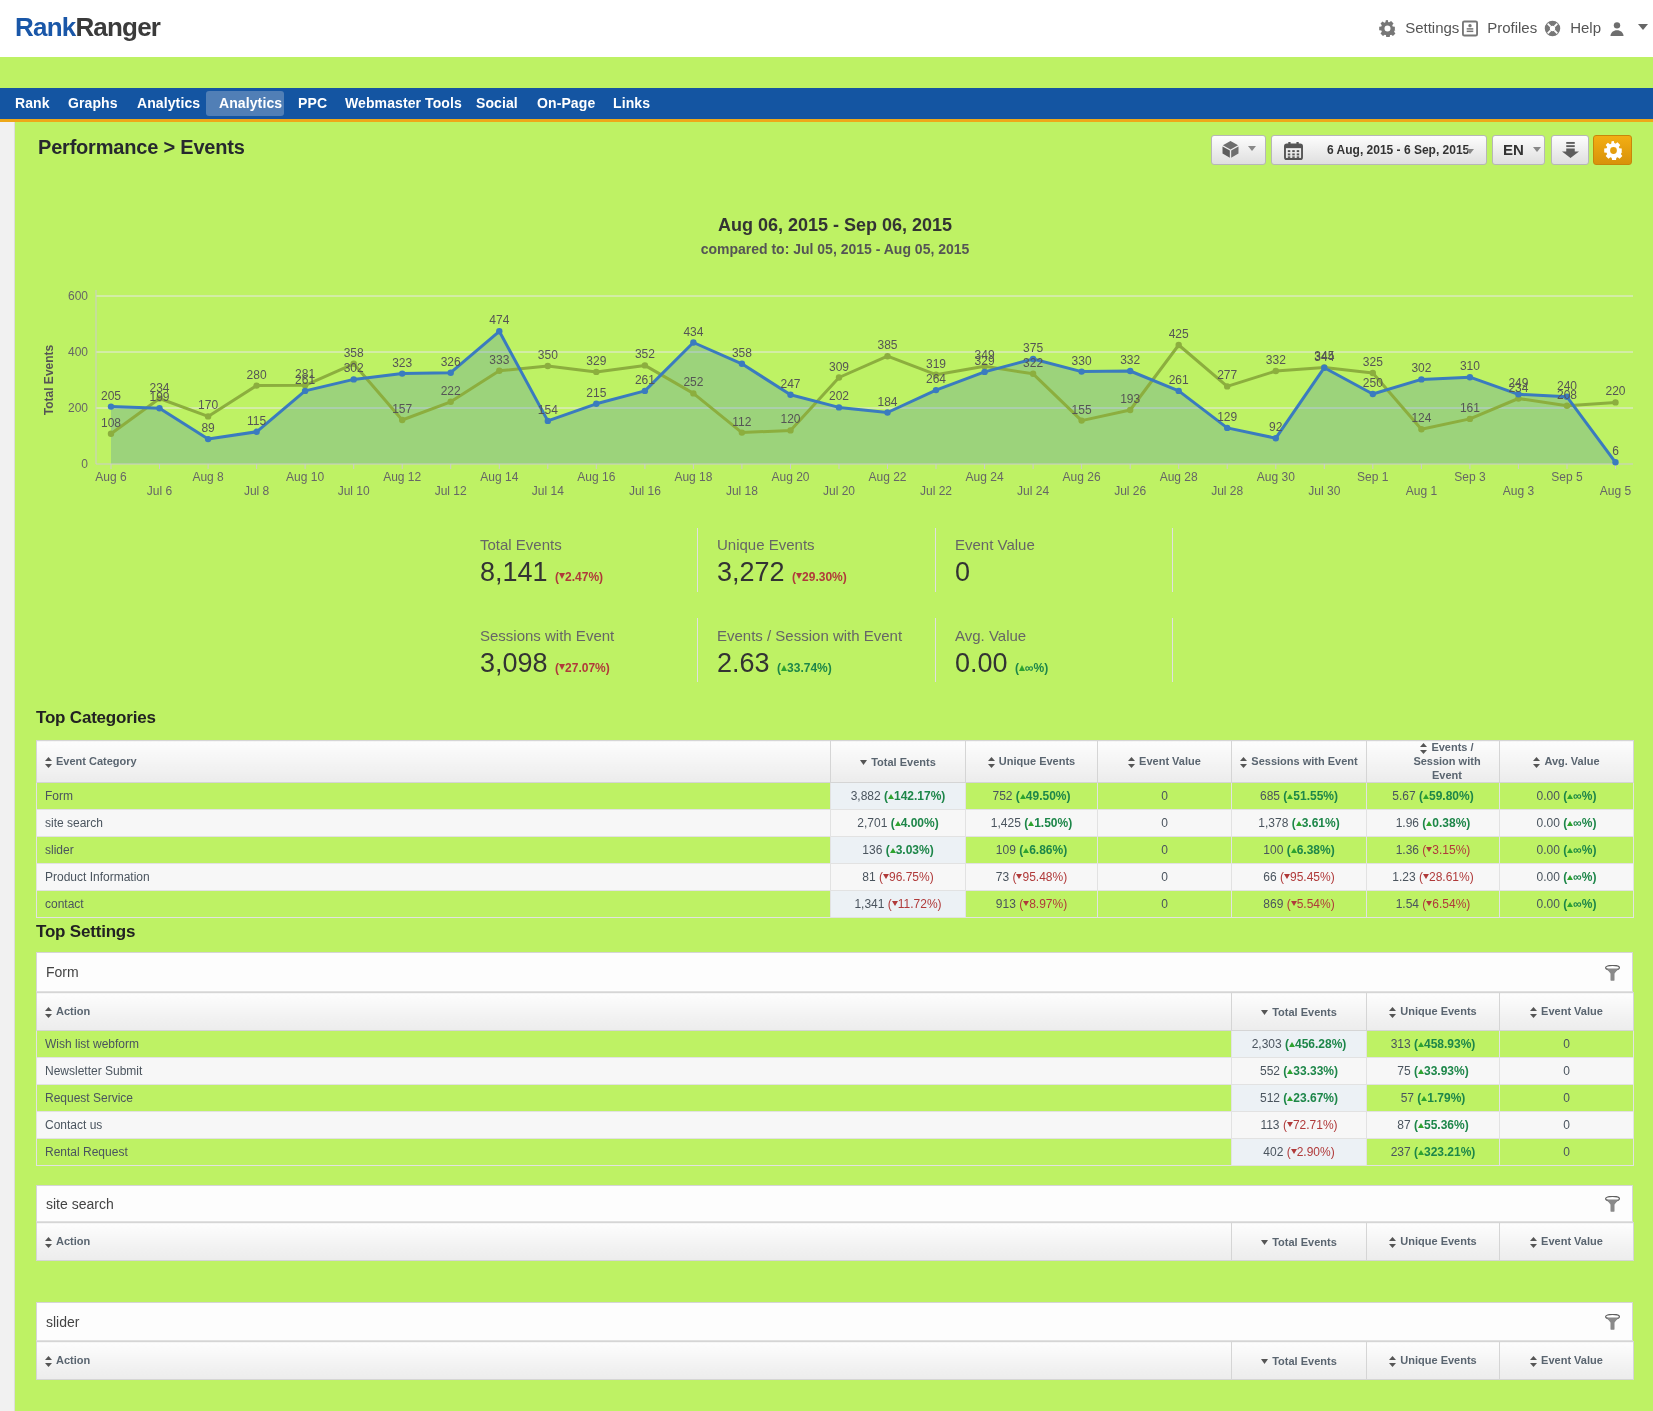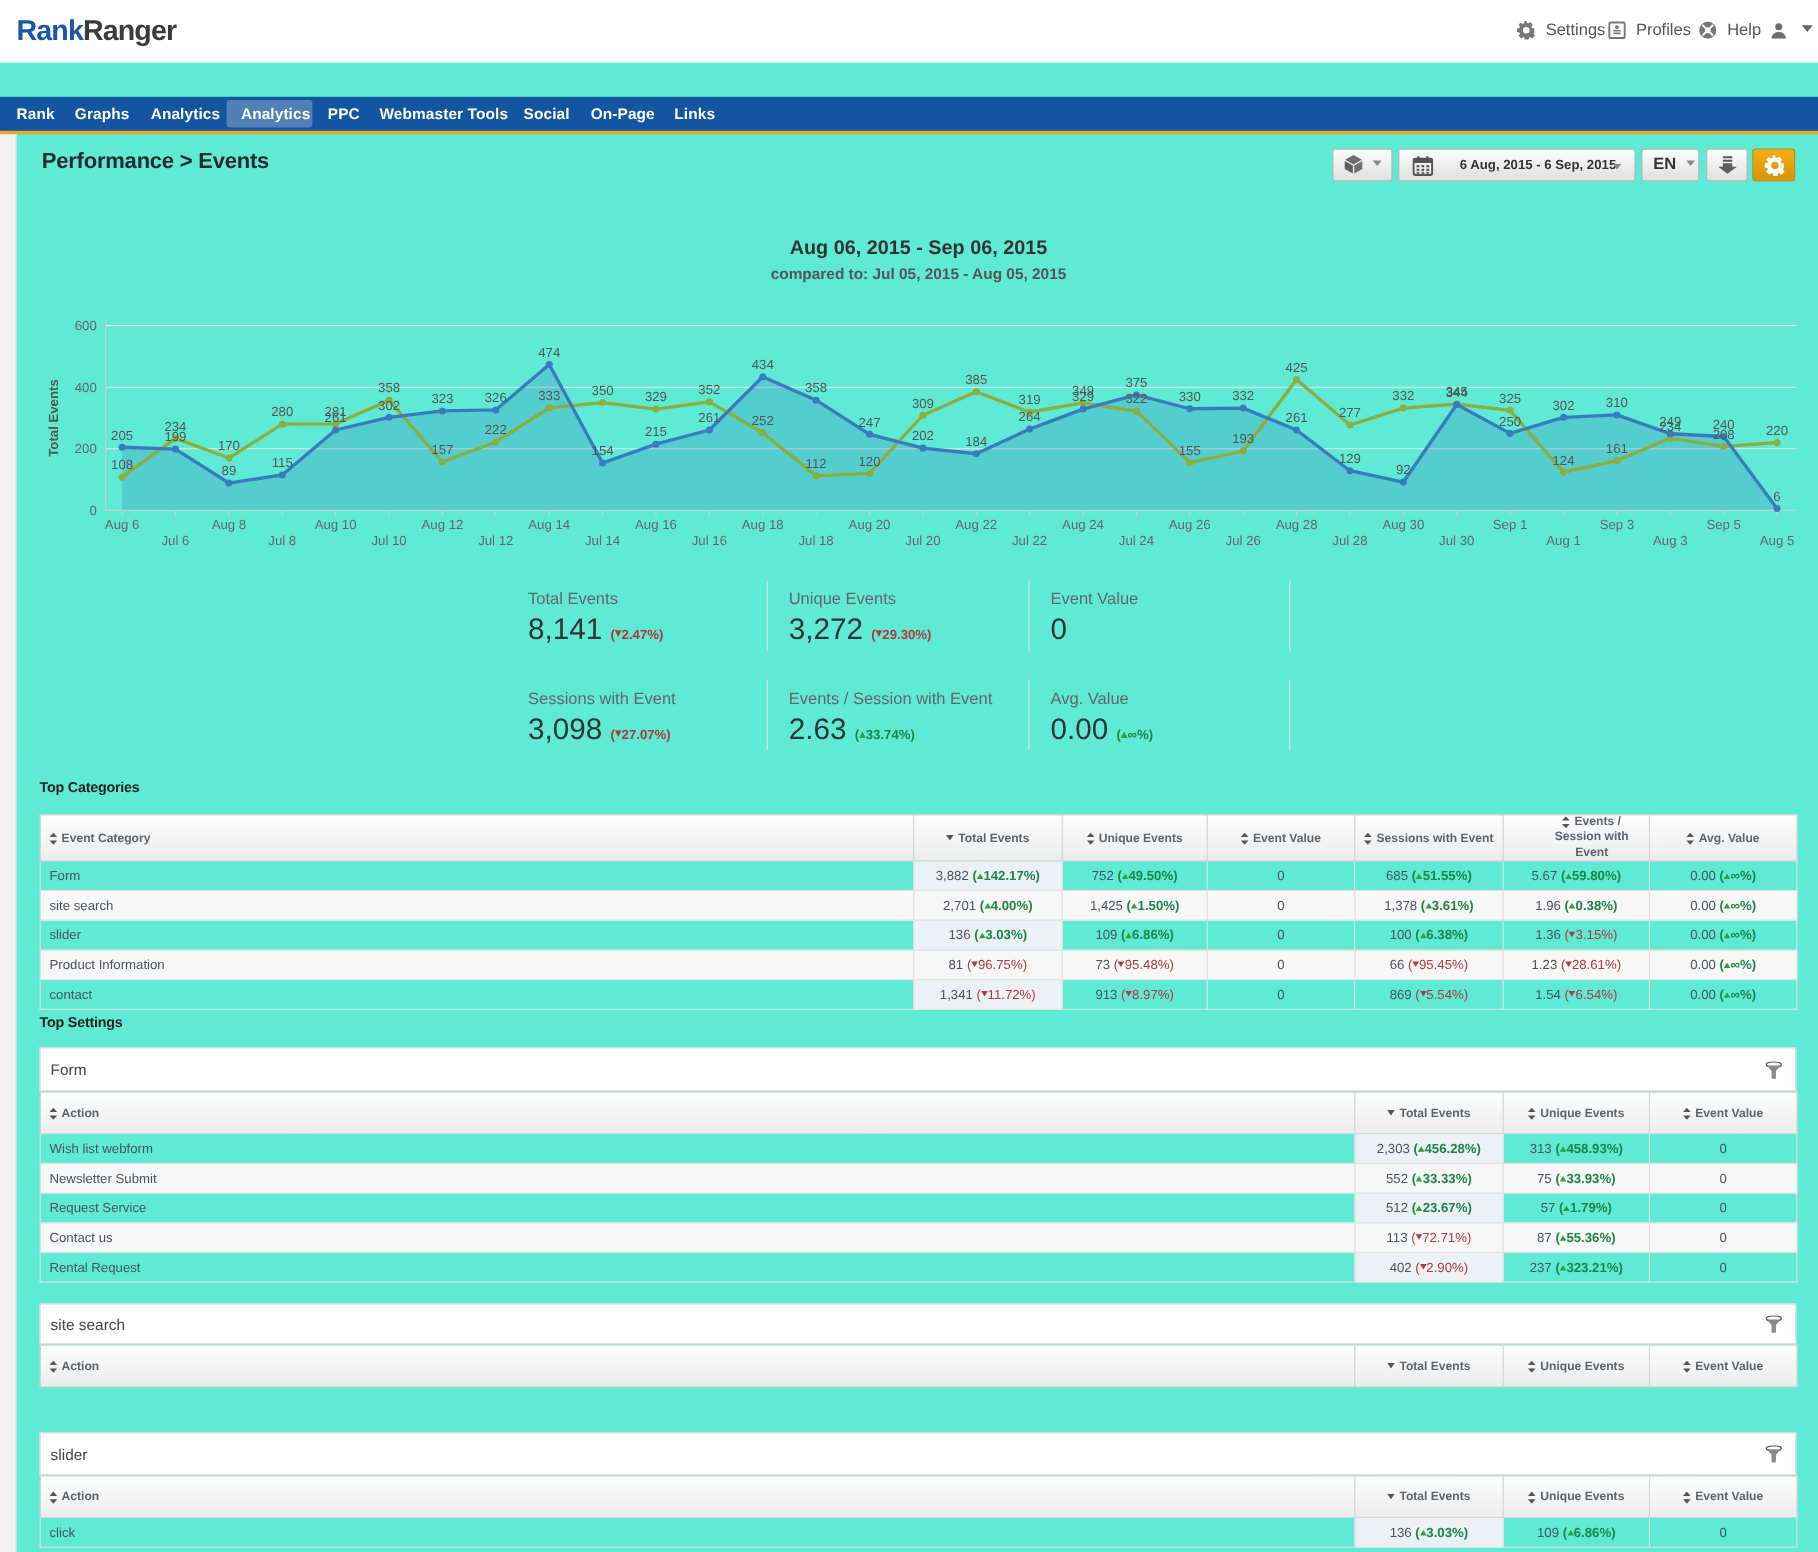--- a/index.html
+++ b/index.html
@@ -1,17 +1,17 @@
 <!DOCTYPE html>
 <html><head>
 <meta charset="utf-8">
 <style>
 * { margin:0; padding:0; box-sizing:border-box; }
 body { font-family:"Liberation Sans", sans-serif; background:#fff; }
-#page { position:relative; width:1653px; height:1411px; background:#5eead4; overflow:hidden; }
+#page { position:relative; width:1653px; height:1411px; background:#bef264; overflow:hidden; }
 
 
 #hdr { position:absolute; left:0; top:0; width:1653px; height:57px; background:#fff; }
 #logo { position:absolute; left:15px; top:12px; font-size:26px; font-weight:bold; letter-spacing:-0.8px; color:#3b3b3b; }
 #logo b { color:#1a57a8; font-weight:bold; }
 .hicon { position:absolute; top:19px; color:#555; font-size:15px; white-space:nowrap; }
 .hicon svg { vertical-align:-4px; margin-right:5px; }
 
 
 #tabbar { position:absolute; left:0; top:57px; width:1653px; height:31px; background:linear-gradient(#f7f7f7,#e4e4e4); }
@@ -45,21 +45,21 @@
 .stat .lb { font-size:15px; color:#666; }
 .stat .vl { font-size:27px; color:#333; margin-top:4px; }
 .stat .vl small { font-size:12px; font-weight:bold; }
 .sep { position:absolute; width:1px; background:#e0e0e0; }
 .dn { color:#b03a3a; }
 .up { color:#1d8649; }
 .tri-u { display:inline-block; width:0; height:0; border:3.5px solid transparent; border-bottom:6px solid #2ea42e; vertical-align:1px; }
 .tri-d { display:inline-block; width:0; height:0; border:3.5px solid transparent; border-top:6px solid #b03a3a; vertical-align:-1px; }
 
 
-h2.sec { position:absolute; left:36px; font-size:13px; font-weight:bold; color:#222; letter-spacing:-0.2px; }
+h2.sec { position:absolute; left:36px; font-size:17px; font-weight:bold; color:#222; letter-spacing:-0.2px; }
 table.grid { position:absolute; left:36px; border-collapse:collapse; table-layout:fixed; font-size:12px; }
 table.grid th { font-weight:bold; color:#5a6570; font-size:11px; background:linear-gradient(#fdfdfd,#ececec); border:1px solid #d5d5d5; border-left:none; padding:0 4px; white-space:nowrap; }
 table.grid th:first-child { border-left:1px solid #d5d5d5; text-align:left; padding-left:8px; }
 table.grid th.wrap { white-space:normal; line-height:1.25; }
 table.grid td { border:1px solid #e2e2e2; border-left:none; border-top:none; color:#4a545e; text-align:center; padding:0 8px; white-space:nowrap; }
 table.grid td:first-child { border-left:1px solid #e2e2e2; text-align:left; }
 table.grid tr.alt td { background:#f7f7f7; }
 td.te, th.te { background:#ecf1f5; }
 th.te { background:linear-gradient(#e9eef1,#dce3e8); }
 tr.alt td.te { background:#e2eaf0; }
@@ -599,22 +599,16 @@
             </svg>Total Events</th>
  <th style="text-align:center;"><svg class="sort" width="7" height="11" viewBox="0 0 7 11">
               <path fill="#555" d="M3.5 0 7 4H0z"></path>
               <path fill="#555" d="M3.5 11 0 7h7z"></path>
             </svg>Unique Events</th>
  <th style="text-align:center;"><svg class="sort" width="7" height="11" viewBox="0 0 7 11">
               <path fill="#555" d="M3.5 0 7 4H0z"></path>
               <path fill="#555" d="M3.5 11 0 7h7z"></path>
             </svg>Event Value</th>
 </tr>
-        <tr style="height:27px;">
-          <td>click</td>
-          <td class="te">136 <span class="gup">(<span style="display:inline-block;width:0;height:0;border:3px solid transparent;border-bottom:5.5px solid #2ea42e;vertical-align:1px;"></span>3.03%)</span></td>
-          <td>109 <span class="gup">(<span style="display:inline-block;width:0;height:0;border:3px solid transparent;border-bottom:5.5px solid #2ea42e;vertical-align:1px;"></span>6.86%)</span></td>
-          <td>0</td>
-        </tr>
       </tbody>
     </table>
 
 </div>
 
 </body></html>

